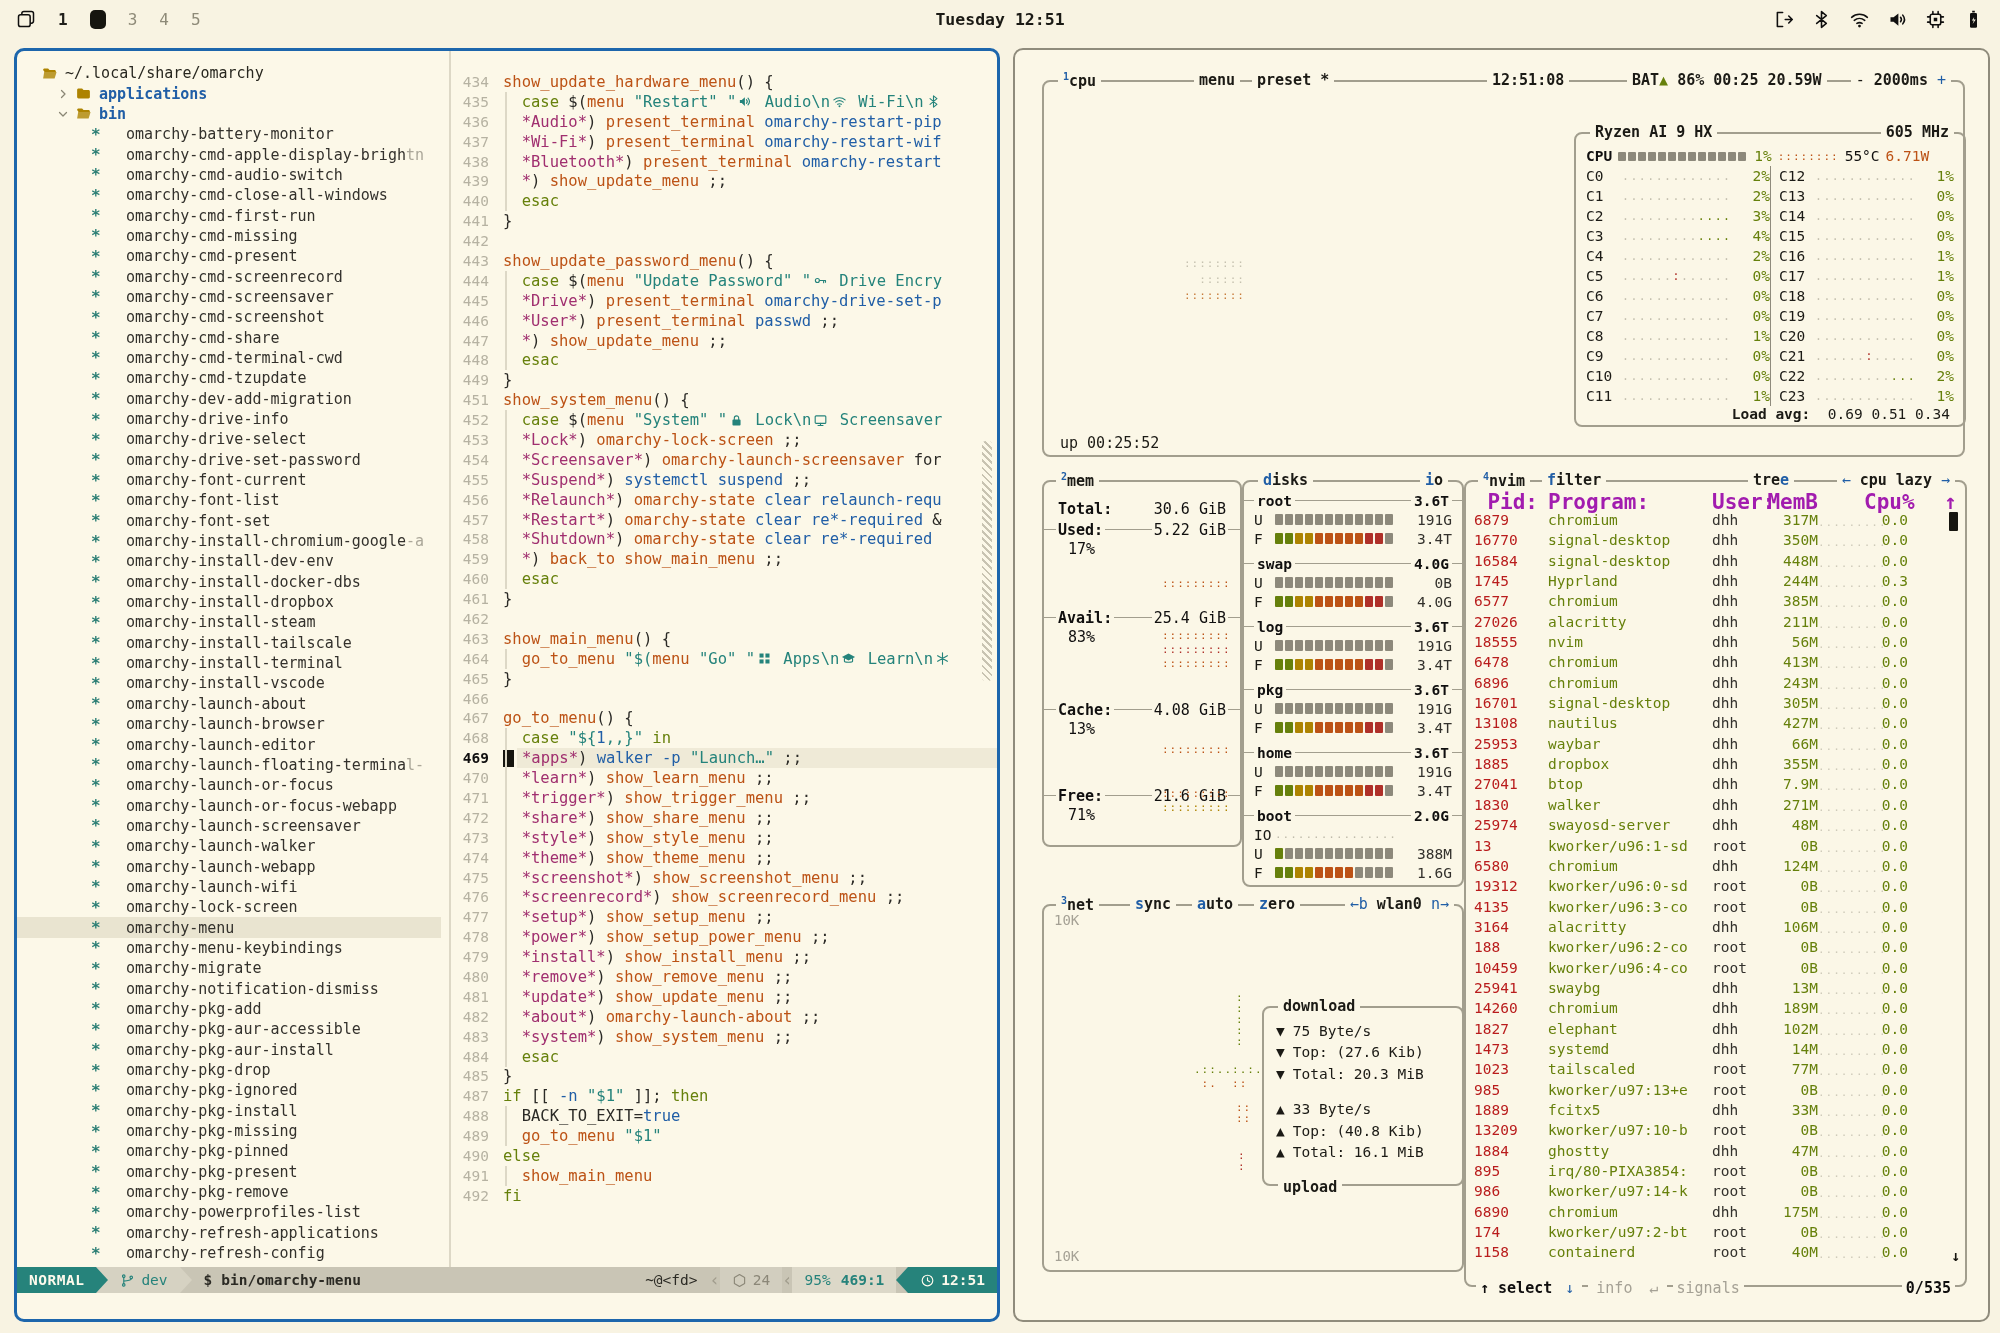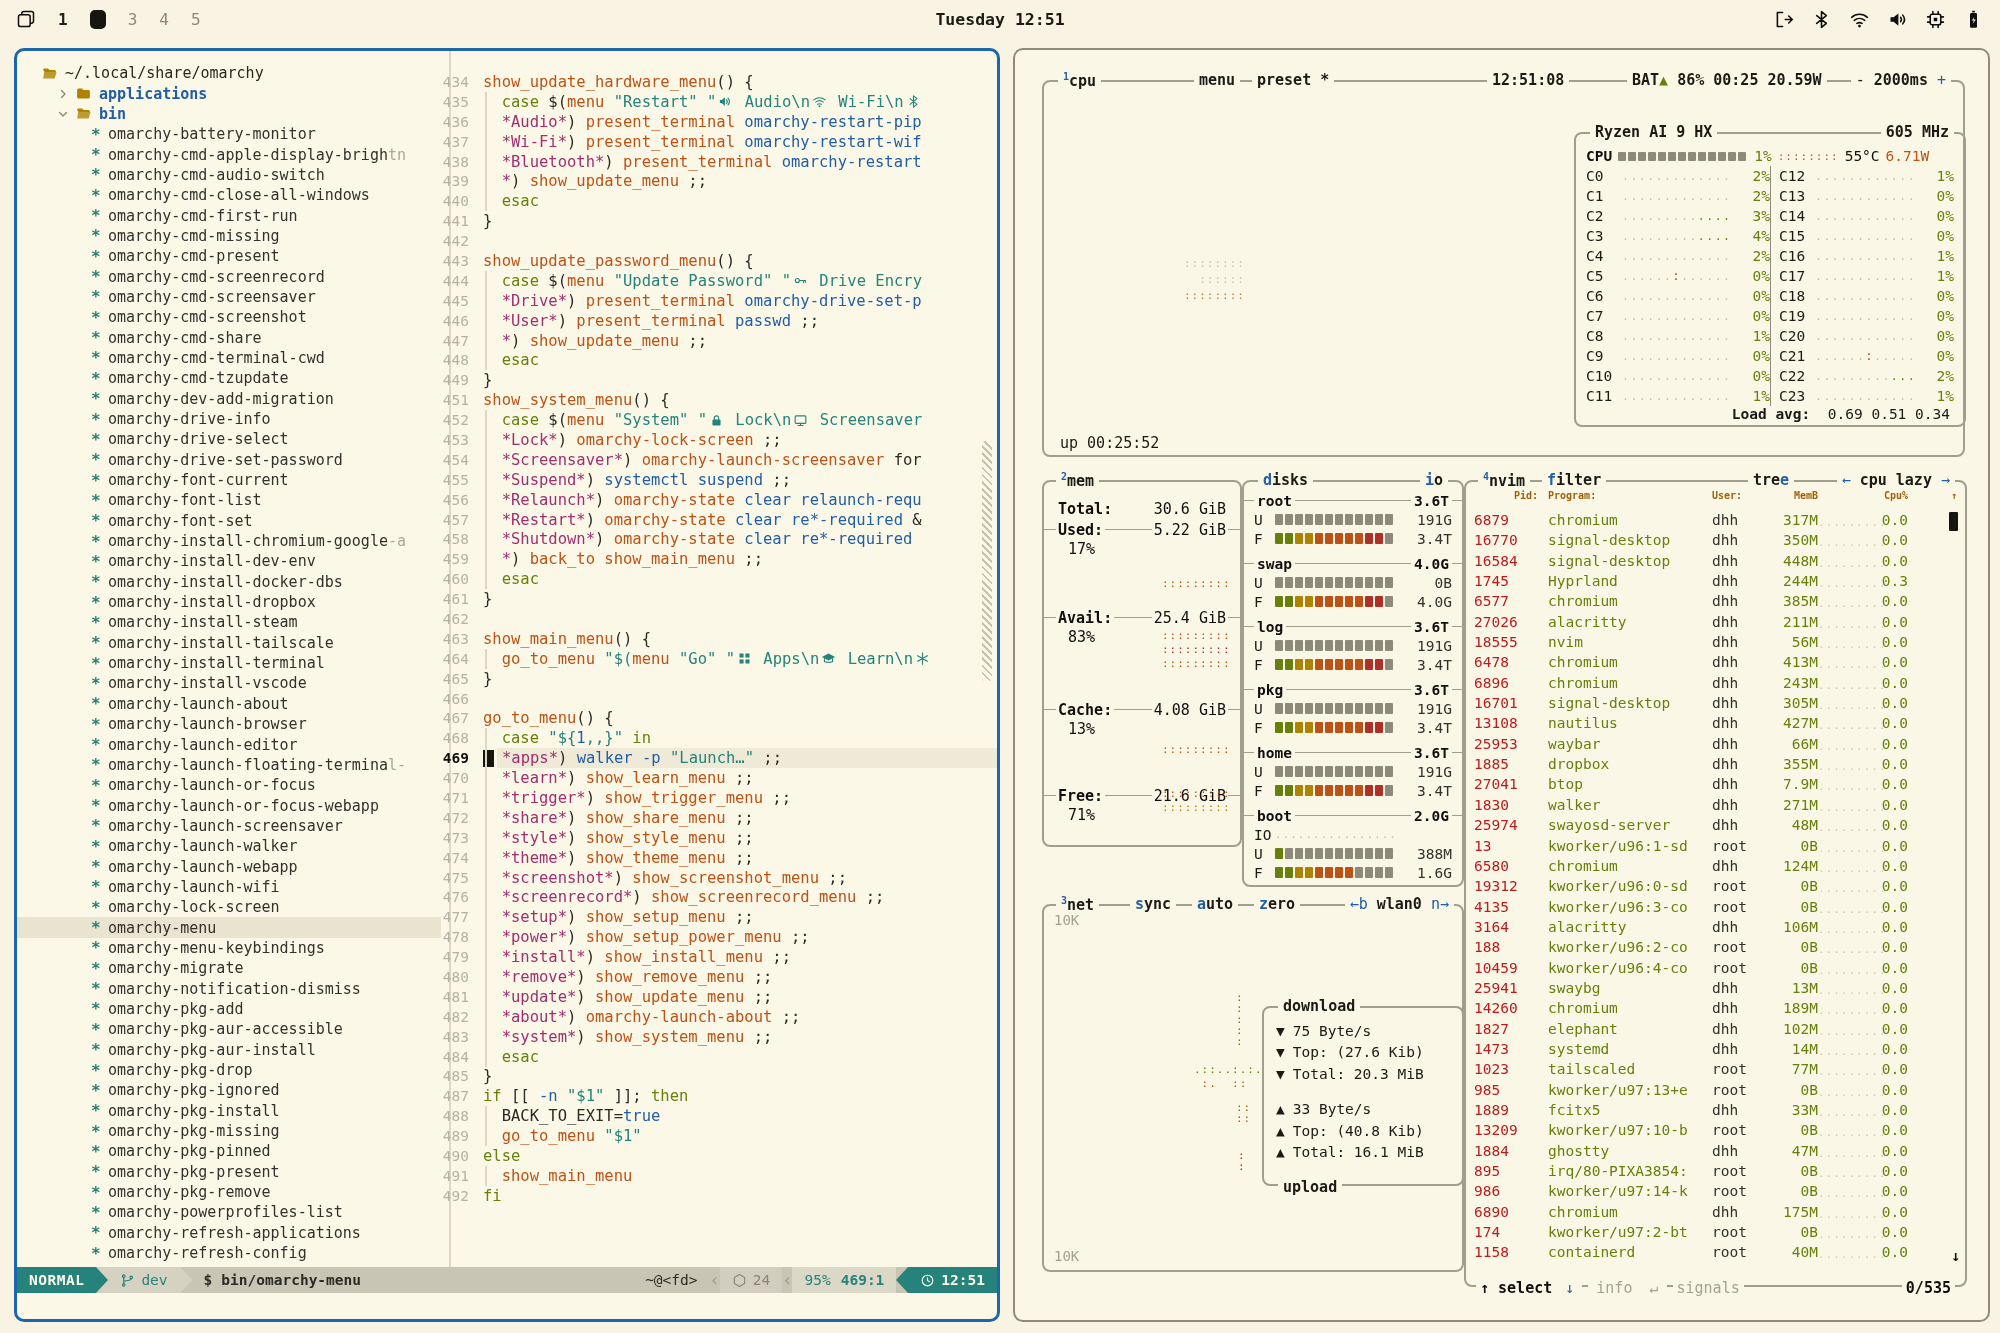--- a/index.html
+++ b/index.html
@@ -23,26 +23,26 @@
     border:3px solid #1D66AC;border-radius:10px;overflow:hidden;}
   #tree{position:absolute;left:0;top:12px;width:424px;}
   .trow{height:20.35px;display:flex;align-items:center;font-size:15px;white-space:pre;}
   .trow.sel{background:#E9E4D0;}
   .trow .chev{width:18px;margin-left:40px;color:#8A8674;display:inline-flex;}
   .trow .chev svg{width:12px;height:12px;}
   .trow .fold{color:#AD8301;margin-right:7px;display:inline-flex;}
   .trow .fold svg{width:17px;height:17px;}
   .dirname{color:#205EA6;font-weight:bold;}
   .trow .star{color:#2B7E74;font-weight:bold;width:17px;margin-left:74px;font-size:16px;}
-  .fname{color:#33312C;}
+  .fname{color:#33312C;margin-left:18px;}
   .fdim{color:#ABA799;}
   .rootrow .fold{margin-left:24px;}
   .rootname{color:#28271F;font-weight:normal;}
   #vsep{position:absolute;left:432px;top:0;height:1216px;width:2px;background:#DDD8C6;}
-  #codearea{position:absolute;left:414px;top:21px;right:0;}
+  #codearea{position:absolute;left:434px;top:21px;right:0;}
   .cl{height:19.9px;display:flex;align-items:center;font-size:15.5px;white-space:pre;}
   .cl .ln{width:52px;text-align:right;color:#B6B2A2;padding-right:14px;font-size:14.5px;flex:none;}
   .cl .code{position:relative;flex:1;height:100%;display:flex;align-items:center;}
   .cl.g .code::before{content:"";position:absolute;left:2px;top:0;bottom:0;width:1.5px;background:#DDD8C6;}
   .cl.cur{background:linear-gradient(to right,transparent 66px,#EFEAD7 66px);}
   .cl.cur .ln{color:#100F0F;font-weight:bold;}
   .cursorblk{display:inline-block;width:11px;height:17px;background:#16150F;margin-right:8px;}
   .t-d{color:#2B2A26;} .t-k{color:#66800B;} .t-f{color:#BC5215;} .t-s{color:#24837B;}
   .t-p{color:#A02F6F;} .t-c{color:#205EA6;} .t-n{color:#205EA6;}
   .code .ic{color:#24837B;margin:0 2px;}
@@ -103,21 +103,21 @@
   .bar i{width:8px;height:11px;border-radius:1px;}
   .drow .dv{width:48px;text-align:right;color:#33312C;}
   .dentry{margin-bottom:6px;}
   .iodots{flex:1;margin:0 6px;color:#BFBBAB;font-size:11px;letter-spacing:1px;overflow:hidden;white-space:nowrap;}
   
   #dlbox{position:absolute;left:218px;top:100px;width:202px;height:180px;border:2px solid #A29E8E;border-radius:8px;}
   #dlrows{padding:12px 0 0 12px;font-size:14.5px;}
   .dlrow{height:21.5px;display:flex;align-items:center;gap:8px;color:#1B1A15;white-space:pre;}
   .scale{position:absolute;color:#A5A195;font-size:14px;}
   
-  #prochdr{position:absolute;top:8px;left:0;right:0;height:20px;font-weight:bold;color:#a16207;font-size:10px;}
+  #prochdr{position:absolute;top:8px;left:0;right:0;height:20px;font-weight:bold;color:#a21caf;font-size:21px;}
   #prochdr span,.prow span{position:absolute;white-space:pre;}
   .ph0{left:8px;width:64px;text-align:right;} .ph1{left:82px;} .ph2{left:246px;}
   .ph3{left:300px;width:52px;text-align:right;} .ph4{left:398px;width:44px;text-align:right;}
   .ph5{right:8px;}
   #procrows{position:absolute;top:30px;left:0;right:0;}
   .prow{position:relative;height:20.35px;font-size:14.5px;}
   .rc0{left:8px;width:64px;color:#b91c1c;}
   .rc1{left:82px;color:#66800B;}
   .rc2{left:246px;color:#33312C;}
   .rc3{left:300px;width:52px;text-align:right;color:#66800B;}

